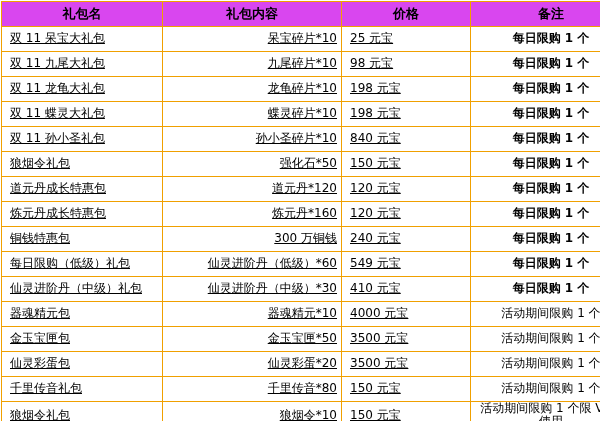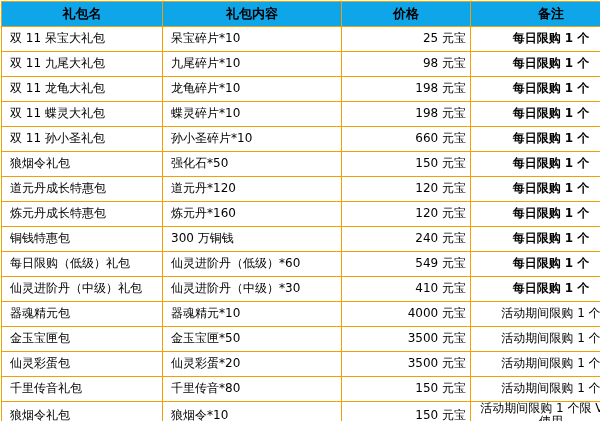--- a/index.html
+++ b/index.html
@@ -20,35 +20,36 @@
   }
   .gift-table th, .gift-table td {
     border: 1px solid #f0a000;
     padding: 0 4px;
     font-size: 12px;
     color: #000000;
     line-height: 1.1;
     vertical-align: middle;
   }
   .gift-table thead th {
-    background: #0ea5e9;
+    background: #d946ef;
     font-weight: bold;
     font-size: 13px;
     text-align: center;
     height: 24px;
   }
   .gift-table tbody td {
     height: 24px;
   }
   .col-name   { width: 152px; text-align: left; }
-  .col-content{ width: 170px; text-align: left; }
-  .col-price  { width: 120px; text-align: right; }
+  .col-content{ width: 170px; text-align: right; }
+  .col-price  { width: 120px; text-align: left; }
   .col-note   { width: 152px; text-align: center; }
   td.col-name, td.col-content, td.col-price {
     padding-left: 8px;
+    text-decoration: underline;
   }
   td.col-note {
     text-align: center;
   }
   .bold { font-weight: bold; }
   .note-multiline {
     font-size: 11px;
     line-height: 1.25;
   }
 </style>
@@ -85,21 +86,21 @@
       </tr>
       <tr>
         <td class="col-name">双 11 蝶灵大礼包</td>
         <td class="col-content">蝶灵碎片*10</td>
         <td class="col-price">198 元宝</td>
         <td class="col-note bold">每日限购 1 个</td>
       </tr>
       <tr>
         <td class="col-name">双 11 孙小圣礼包</td>
         <td class="col-content">孙小圣碎片*10</td>
-        <td class="col-price">660 元宝</td>
+        <td class="col-price">840 元宝</td>
         <td class="col-note bold">每日限购 1 个</td>
       </tr>
       <tr>
         <td class="col-name">狼烟令礼包</td>
         <td class="col-content">强化石*50</td>
         <td class="col-price">150 元宝</td>
         <td class="col-note bold">每日限购 1 个</td>
       </tr>
       <tr>
         <td class="col-name">道元丹成长特惠包</td>

